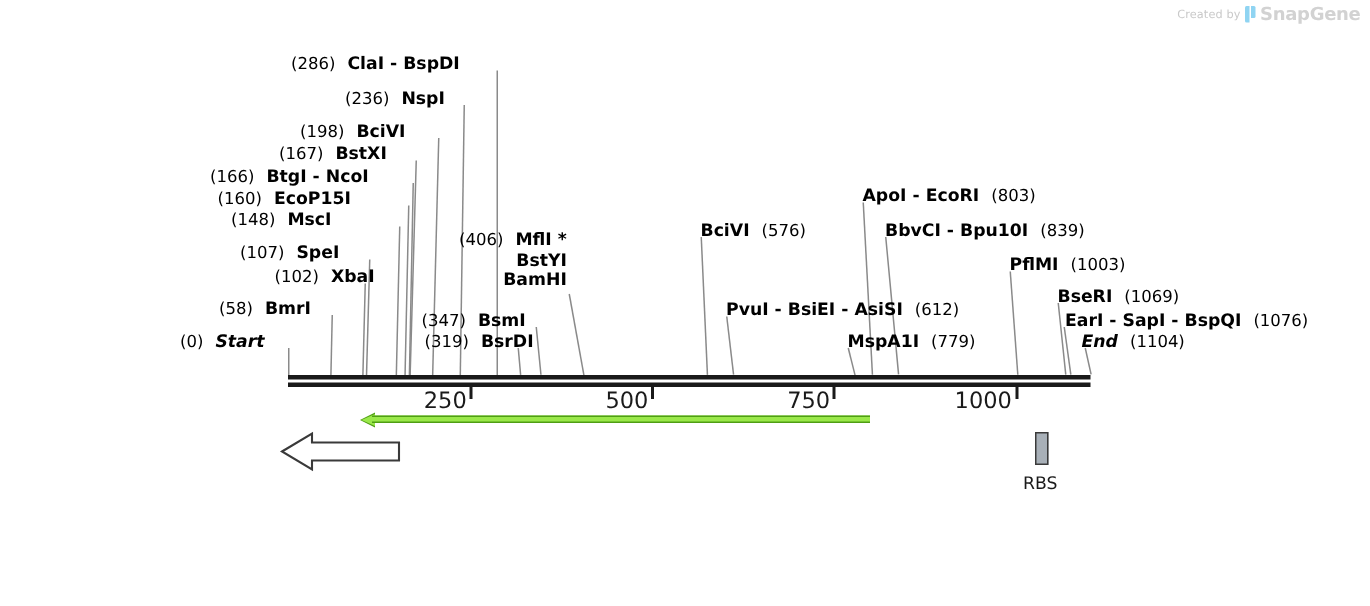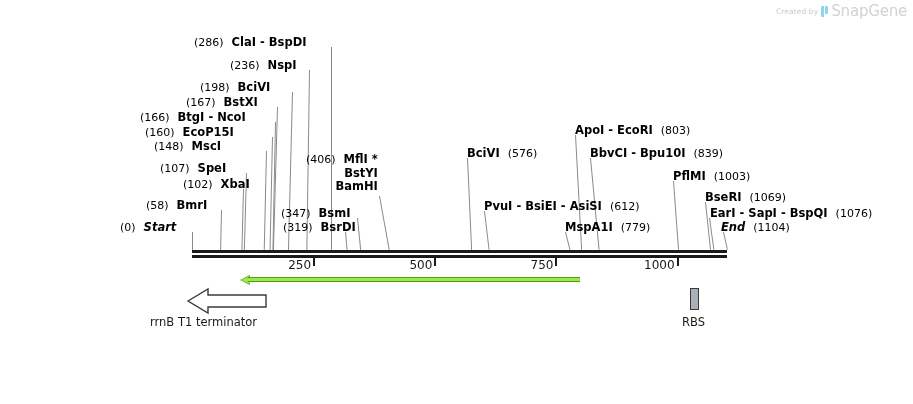--- a/index.html
+++ b/index.html
@@ -40,22 +40,22 @@
   }
   #watermark .wm-logo .lf {
     left: 0; top: 0; width: 3px; height: 11px;
     border-radius: 1px 0 0 1px;
   }
   #watermark .wm-logo .rt {
     left: 4px; top: 0; width: 3px; height: 8px;
     border-radius: 0 1px 1px 0;
   }
   #watermark .wm-brand {
-    font-size: 15px;
-    font-weight: normal;
+    font-size: 12px;
+    font-weight: bold;
     color: #d2d2d2;
     letter-spacing: -0.2px;
   }
 
   
   #map {
     position: absolute;
     inset: 0;
   }
 
@@ -106,21 +106,21 @@
     height: 3px;
   }
   .ruler-tick {
     position: absolute;
     background: #1a1a1a;
     width: 2px;
     height: 8px;
   }
   .ruler-tick-label {
     position: absolute;
-    font-size: 12px;
+    font-size: 15px;
     color: #1a1a1a;
     white-space: nowrap;
     text-align: right;
   }
 
   
   #orf-arrow {
     position: absolute;
   }
   #orf-arrow .shaft {
@@ -321,18 +321,17 @@
 
   <div id="orf-arrow" style="left: 240px; top: 275px; width: 340px; height: 10px;">
     <div class="head-edge" style="top: 0px;"></div>
     <div class="head" style="top: 0.5px; left: 0.5px;"></div>
     <div class="shaft" style="width: 332px;"></div>
   </div>
 
   <svg id="terminator-arrow" width="82" height="32" viewBox="0 0 82 32" style="left: 186px; top: 285px;">
     <polygon points="2,16 22,4 22,10 80,10 80,22 22,22 22,28" fill="#ffffff" stroke="#3a3a3a" stroke-width="1.4" stroke-linejoin="miter"></polygon>
   </svg>
-  <div class="feature-label" id="terminator-label" style="left: 150px; top: 315px;">rrnB T1 terminator</div>
 
   <div id="rbs-box" style="left: 690px; top: 288px; width: 9px; height: 22px;"></div>
   <div class="feature-label" id="rbs-label" style="left: 682px; top: 315px;">RBS</div>
 
 </div>
 
 </body></html>

